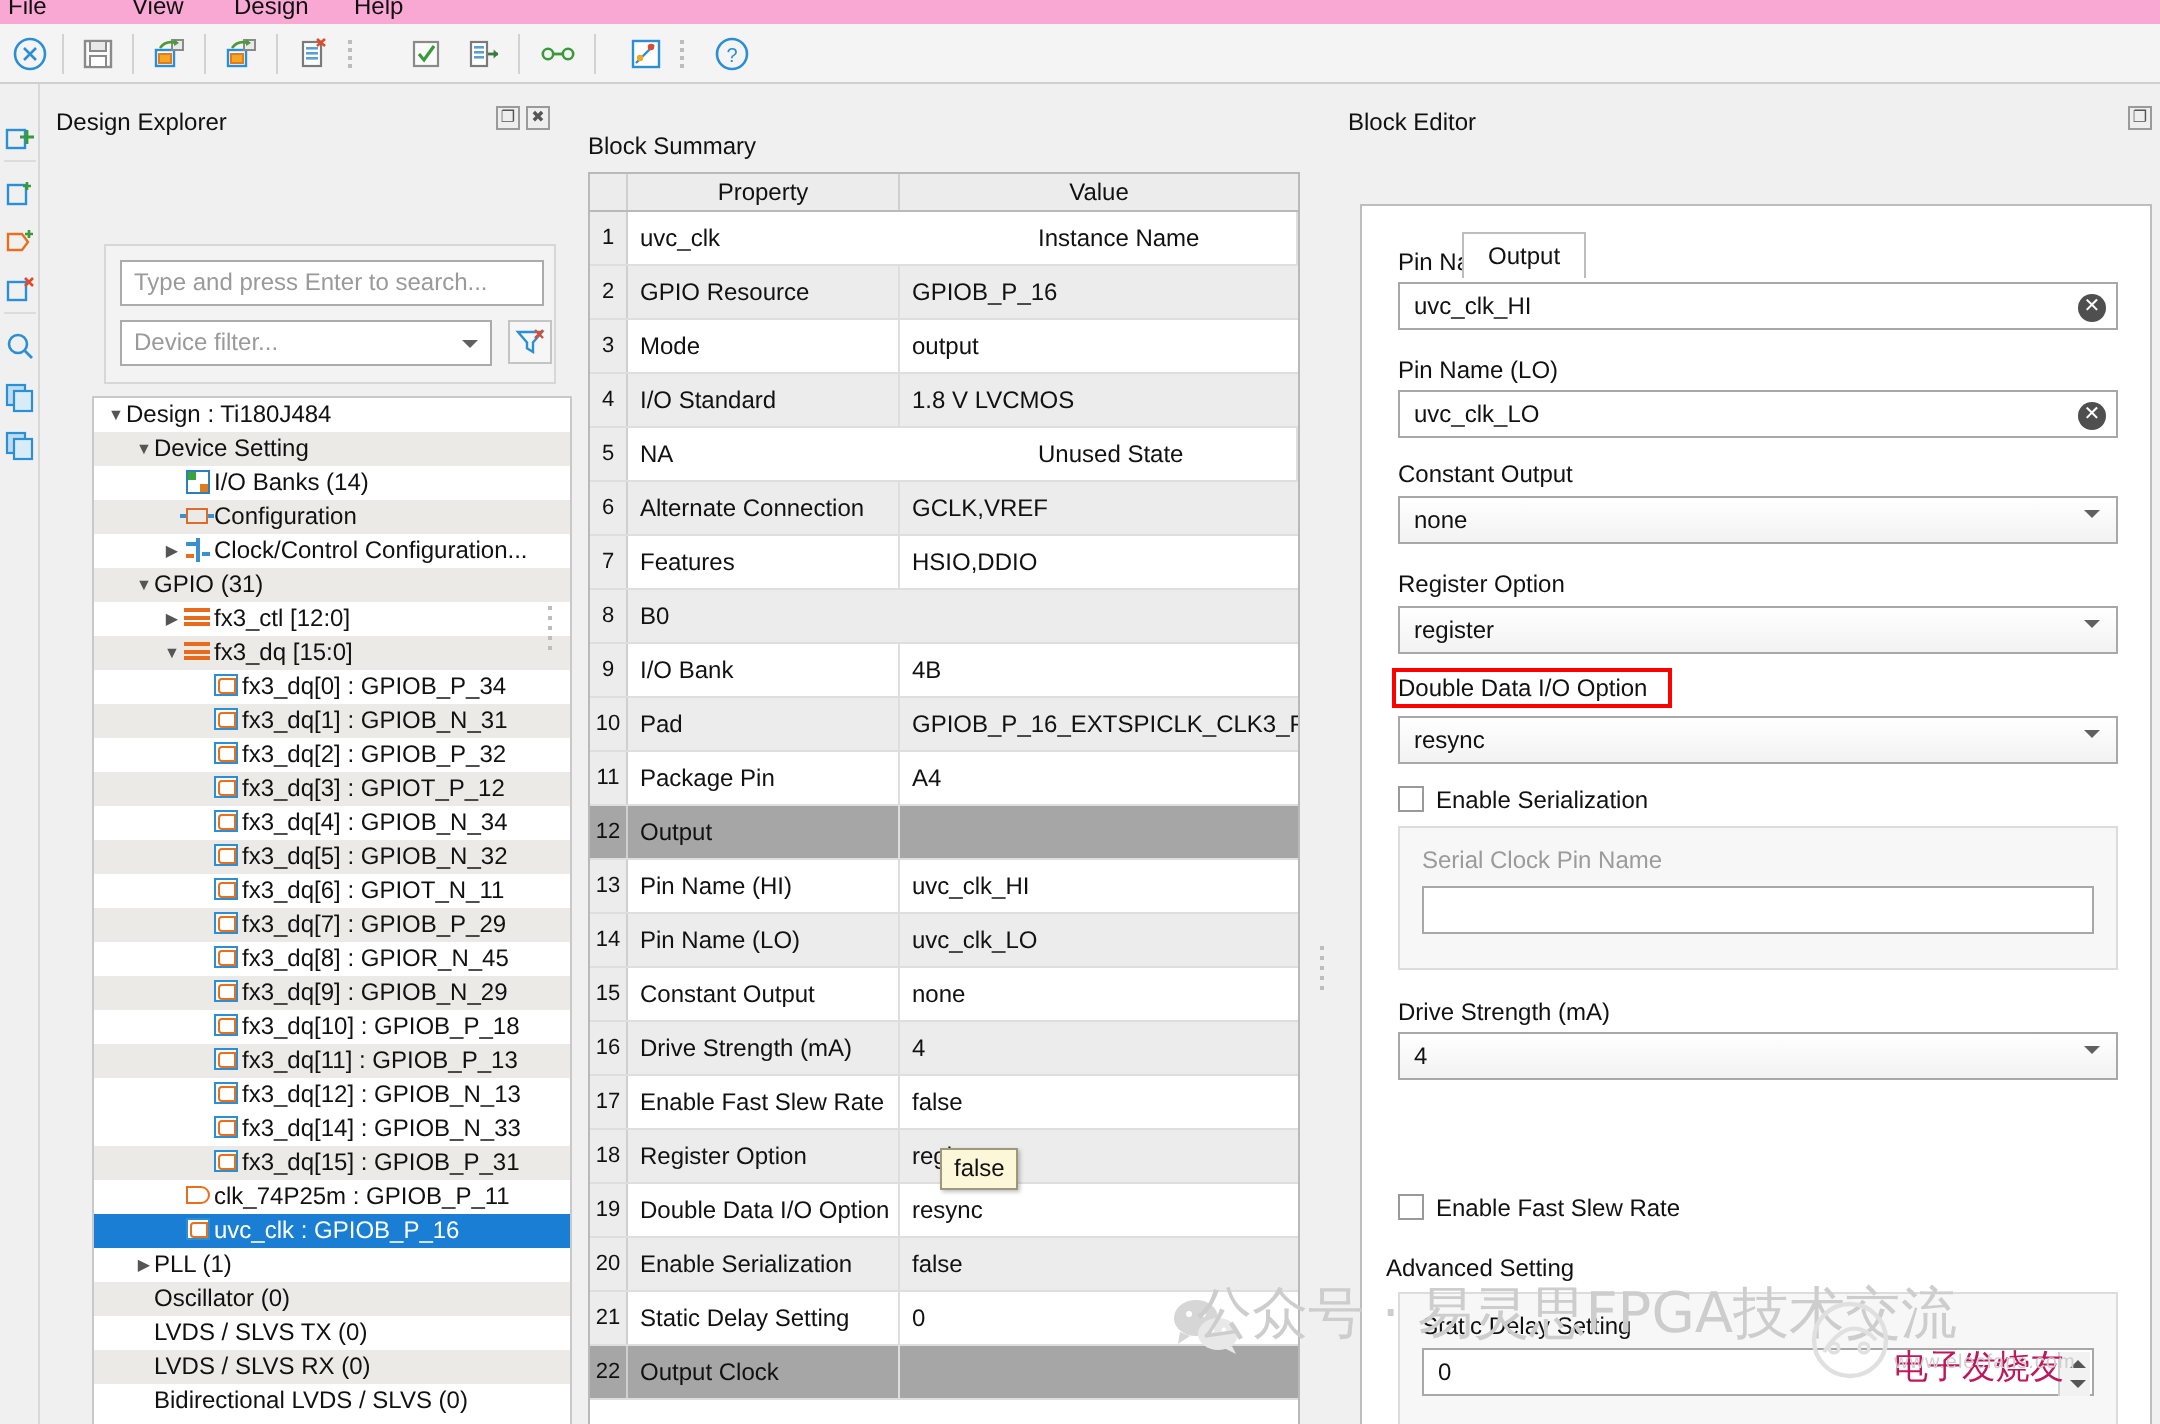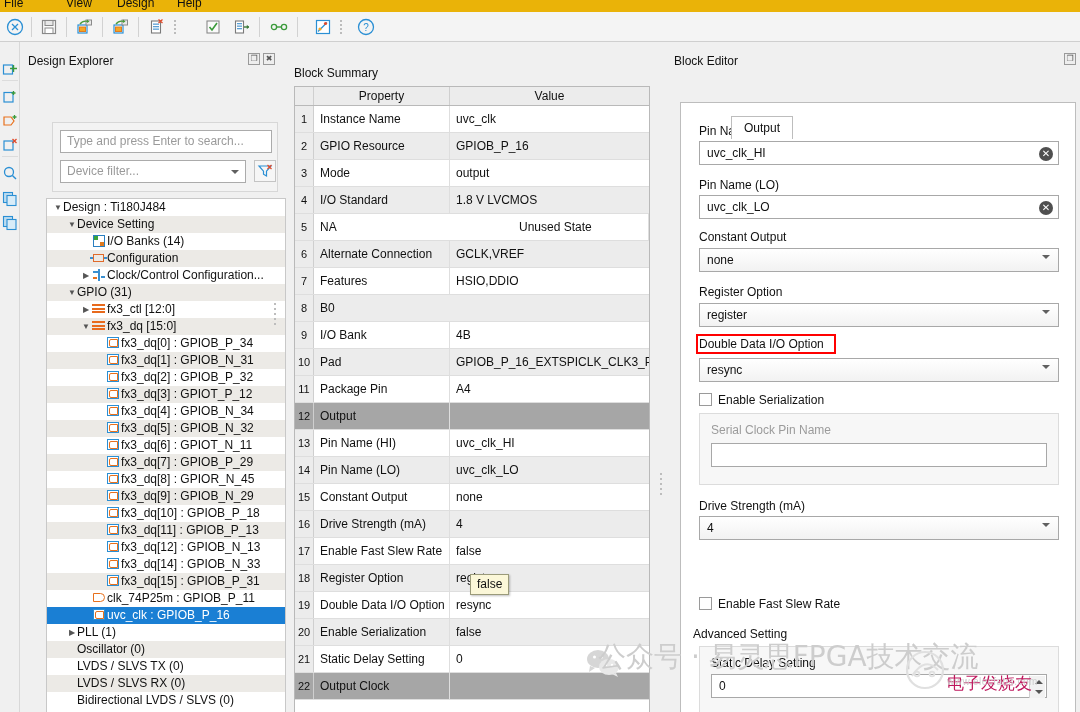--- a/index.html
+++ b/index.html
@@ -10,21 +10,21 @@
     background: #f0f0f0;
     font-family: "Liberation Sans", sans-serif;
     font-size: 12px;
     color: #1a1a1a;
   }
   #app { position: relative; width: 1080px; height: 712px; background:#f0f0f0; }
 
   
   .menubar {
     position:absolute; left:0; top:0; width:1080px; height:12px;
-    background:#eab308; overflow:hidden;
+    background:#f9a8d4; overflow:hidden;
   }
   .menubar .mi {
     position:absolute; top:-4px; font-size:12px; color:#101010; white-space:nowrap;
   }
 
   
   .toolbar {
     position:absolute; left:0; top:12px; width:1080px; height:30px;
     background:#f4f4f4; border-bottom:1px solid #cfcfcf;
   }
@@ -451,22 +451,22 @@
     <div class="panel-title" style="left:12px; top:20px;">Block Summary</div>
     <div class="tbl">
       <div class="thead">
         <div class="th num"></div>
         <div class="th prop">Property</div>
         <div class="th val">Value</div>
       </div>
       <div id="tbody">
           <div class="tr">
             <div class="td num">1</div>
+            <div class="td val">uvc_clk</div>
             <div class="td prop">Instance Name</div>
-            <div class="td val">uvc_clk</div>
           </div>
           <div class="tr alt">
             <div class="td num">2</div>
             <div class="td prop">GPIO Resource</div>
             <div class="td val">GPIOB_P_16</div>
           </div>
           <div class="tr">
             <div class="td num">3</div>
             <div class="td prop">Mode</div>
             <div class="td val">output</div>

